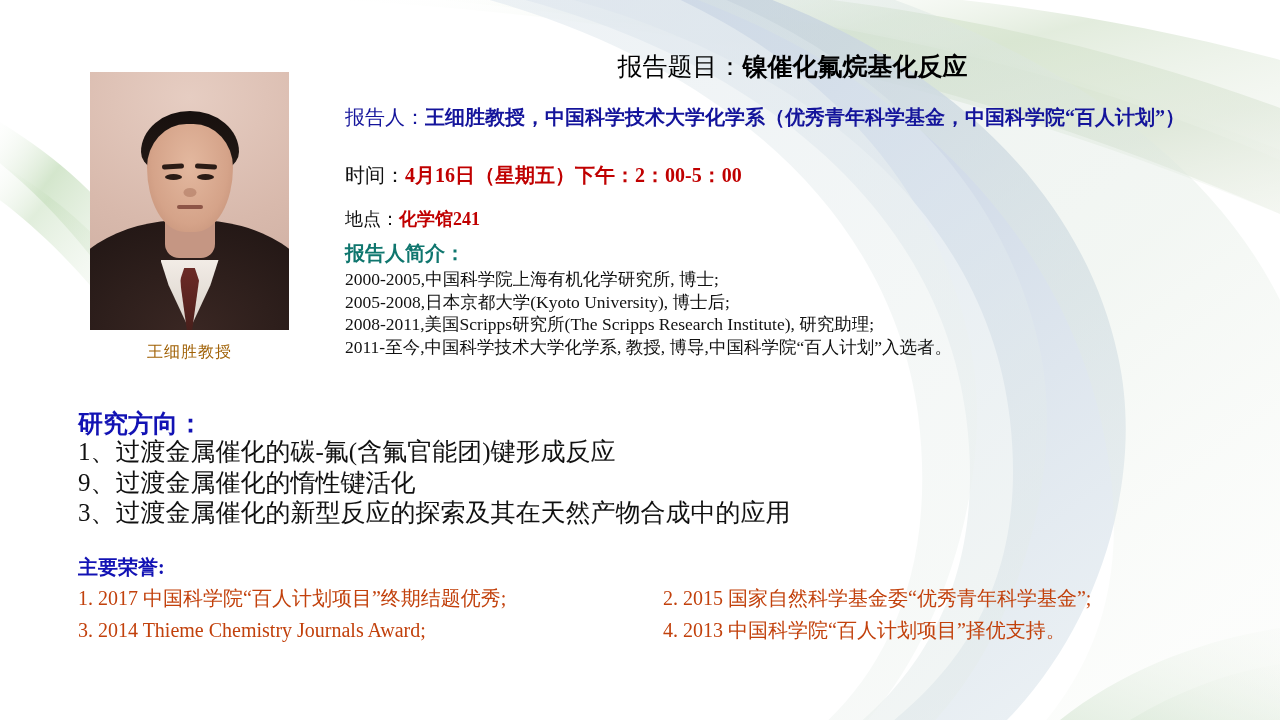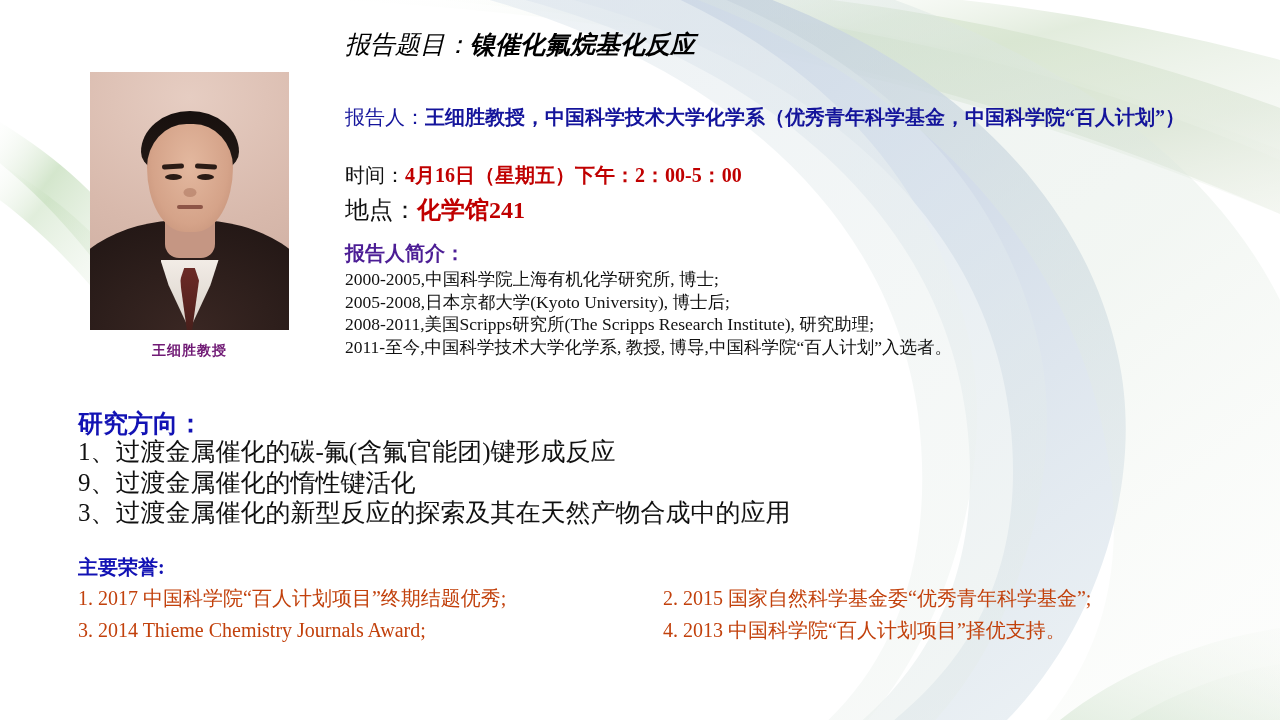--- a/index.html
+++ b/index.html
@@ -156,38 +156,37 @@
     width: 13px;
     height: 9px;
     background: rgba(160,105,82,.45);
     border-radius: 50%;
   }
   #photo-caption {
     margin-top: 12px;
     width: 199px;
     text-align: center;
     font-family: "DejaVu Serif", "Liberation Serif", serif;
-    font-weight: 700;
-    font-size: 14px;
-    color: #701a75;
+    font-weight: 400;
+    font-size: 16px;
+    color: #a16207;
     letter-spacing: 1px;
   }
 
   
   .txt { position: absolute; z-index: 4; }
 
   #talk-title {
     left: 345px;
-    top: 28px;
+    top: 50px;
     width: 895px;
-    text-align: left;
+    text-align: center;
     font-size: 25px;
     color: #000000;
     white-space: nowrap;
-    font-style: italic;
   }
   #talk-title .lead { font-weight: 400; }
   #talk-title .main { font-weight: 700; }
 
   #speaker-line {
     left: 345px;
     top: 103px;
     width: 890px;
     font-size: 20px;
     line-height: 29px;
@@ -199,34 +198,34 @@
   #time-line {
     left: 345px;
     top: 160px;
     font-size: 20px;
     line-height: 30px;
     color: #111111;
     white-space: nowrap;
   }
   #place-line {
     left: 345px;
-    top: 195px;
-    font-size: 24px;
+    top: 204px;
+    font-size: 18px;
     line-height: 30px;
     color: #111111;
     white-space: nowrap;
   }
   .red-val { color: #c00000; font-weight: 700; }
 
   #bio-heading {
     left: 345px;
     top: 240px;
     font-size: 20px;
     font-weight: 700;
-    color: #4c1d95;
+    color: #0f766e;
     font-family: Liberation Serif, serif;
   }
   #bio-list {
     left: 345px;
     top: 268px;
     width: 900px;
     font-size: 17.5px;
     line-height: 22.5px;
     color: #111111;
   }

